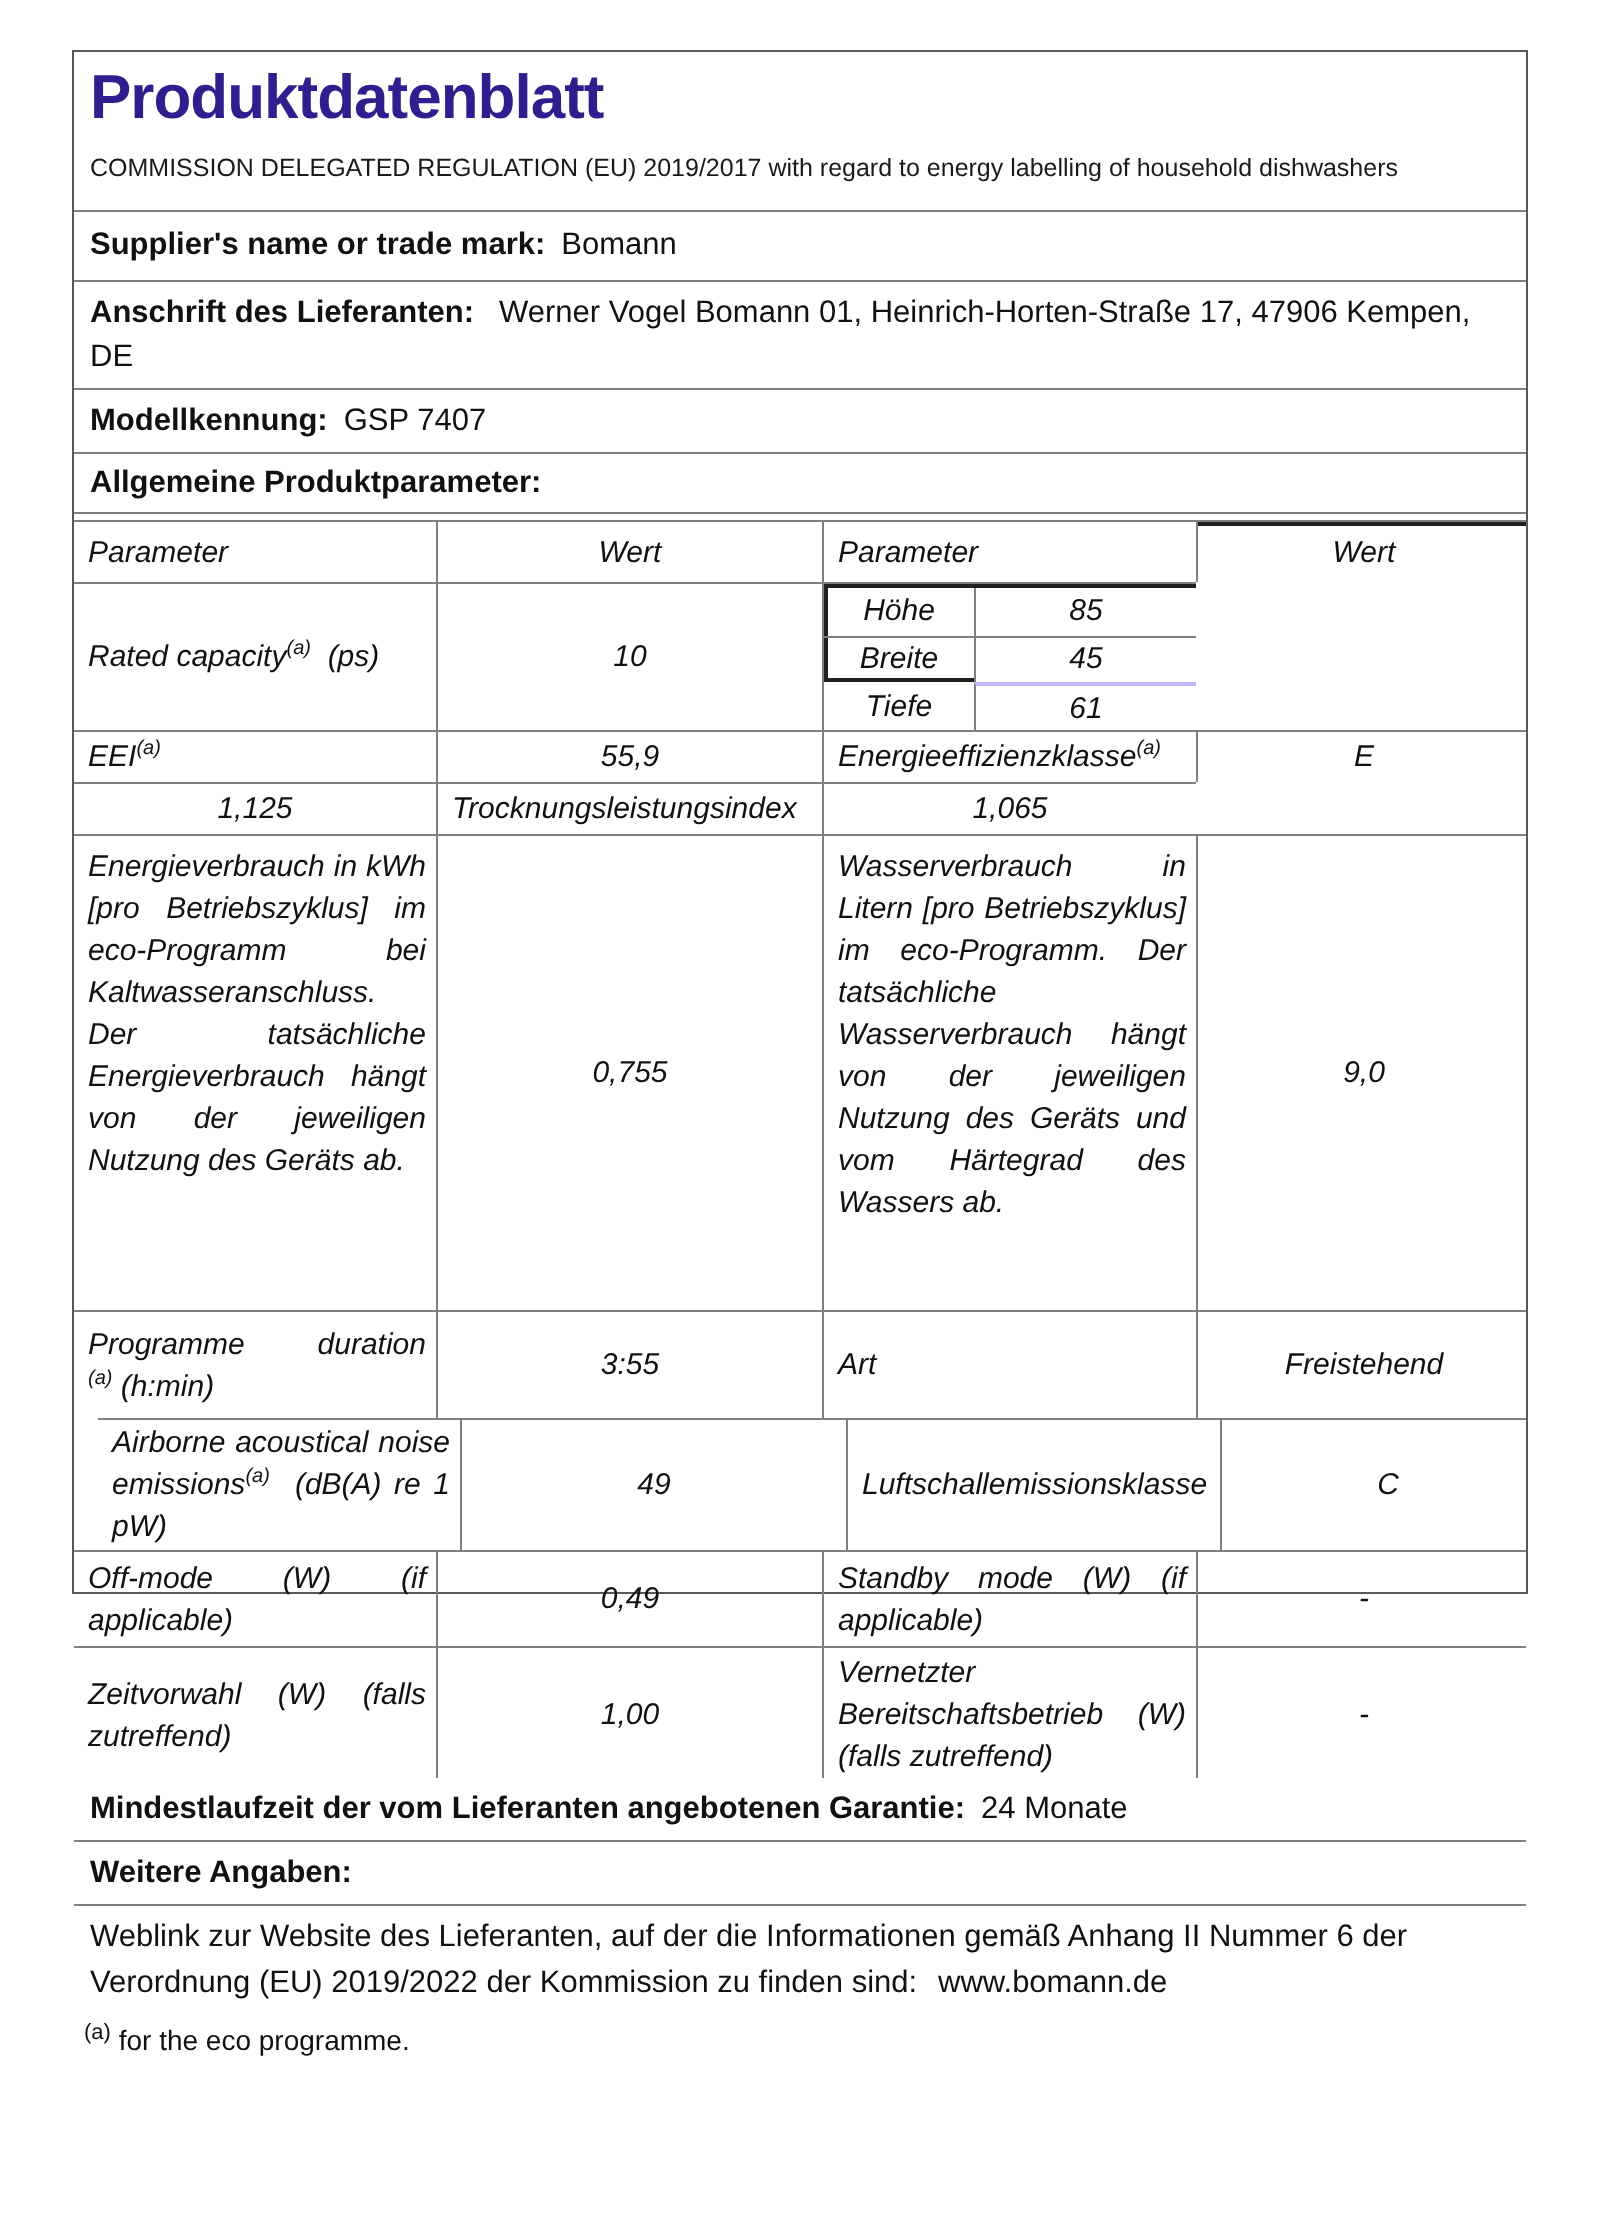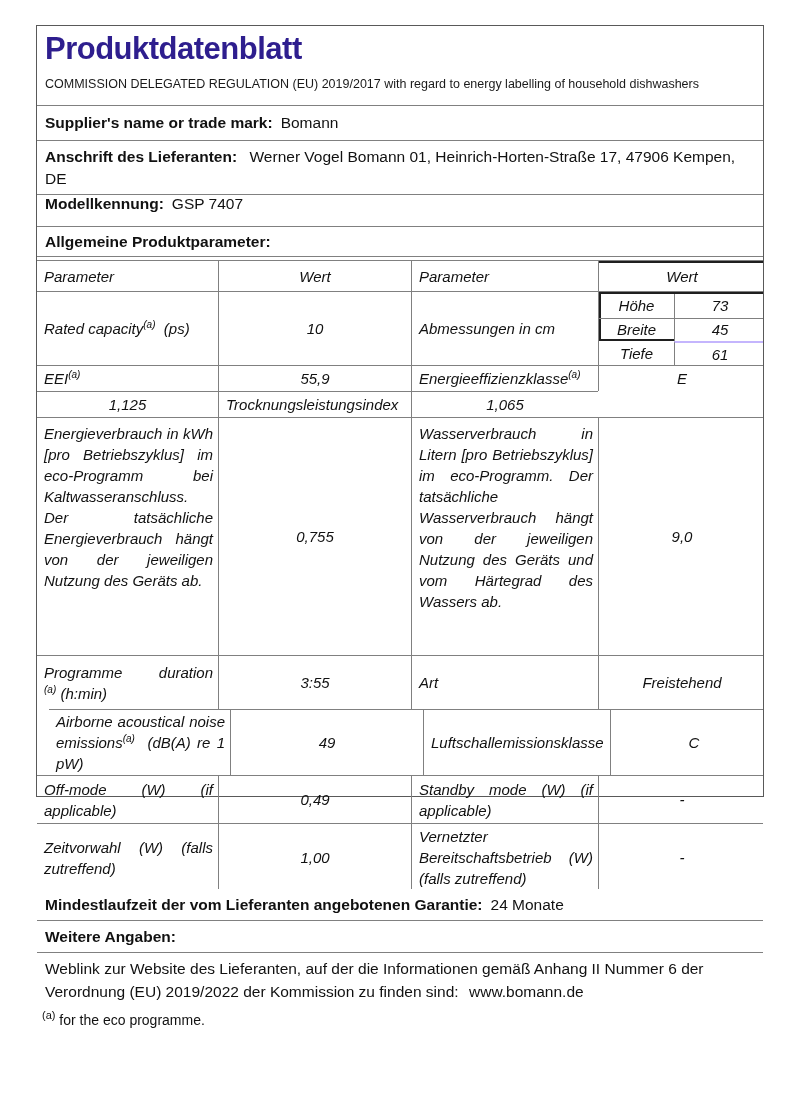--- a/index.html
+++ b/index.html
@@ -9,21 +9,21 @@
     -webkit-font-smoothing:antialiased;
   }
   .sheet {
     position:absolute; left:36px; top:25px; width:728px; height:772px;
     border:1px solid #595959; box-sizing:border-box; background:#fff;
   }
   .sec { box-sizing:border-box; border-bottom:1px solid #808080; padding:0 8px; overflow:hidden; }
   .sec-head   { height:80px; padding-top:4px; }
   .sec-supplier { height:35px; display:flex; align-items:center; }
   .sec-address  { height:54px; padding-top:5px; line-height:22px; }
-  .sec-model    { height:32px; display:flex; align-items:flex-start; }
+  .sec-model    { height:32px; display:flex; align-items:center; }
   .sec-general  { height:30px; display:flex; align-items:center; }
   .sec-table    { height:632px; padding:0; border-bottom:none;font-style:italic; }
   .sec-warranty { height:32px; display:flex; align-items:center; }
   .sec-moreinfo { height:32px; display:flex; align-items:center; }
   .sec-weblink  { height:52px; padding-top:4px; line-height:23px; border-bottom:none; }
 
   .doc-title { font-size:31px; font-weight:bold; line-height:38px; letter-spacing:-0.5px; }
   .regulation { font-size:12.5px; margin-top:9px; color:#1a1a1a; }
 
   .lbl { font-weight:bold; font-size:15.5px; }
@@ -111,27 +111,24 @@
         <div class="hd-w">Wert</div>
         <div class="hd-p">Parameter</div>
         <div class="hd-w hd-dark-top">Wert</div>
       </div>
 
       <div class="trow r-rated">
         <div class="cell-p">
           <span class="jtext"><span>Rated capacity</span><sup>(a)</sup>&nbsp;&nbsp;<span>(ps)</span></span>
         </div>
         <div class="cell-v">10</div>
-        <div class="cell-p">
-          <span class="jtext">Abmessungen in cm</span>
-        </div>
         <div style="padding:0;">
           <div class="dims">
             <div class="lab-hohe">Höhe</div>
-            <div class="dv">73</div>
+            <div class="dv">85</div>
             <div class="lab-breite">Breite</div>
             <div class="dv row2">45</div>
             <div class="lab-tiefe">Tiefe</div>
             <div class="dv val-tiefe">61</div>
           </div>
         </div>
       </div>
 
       <div class="trow r-eei">
         <div class="cell-p clip">

